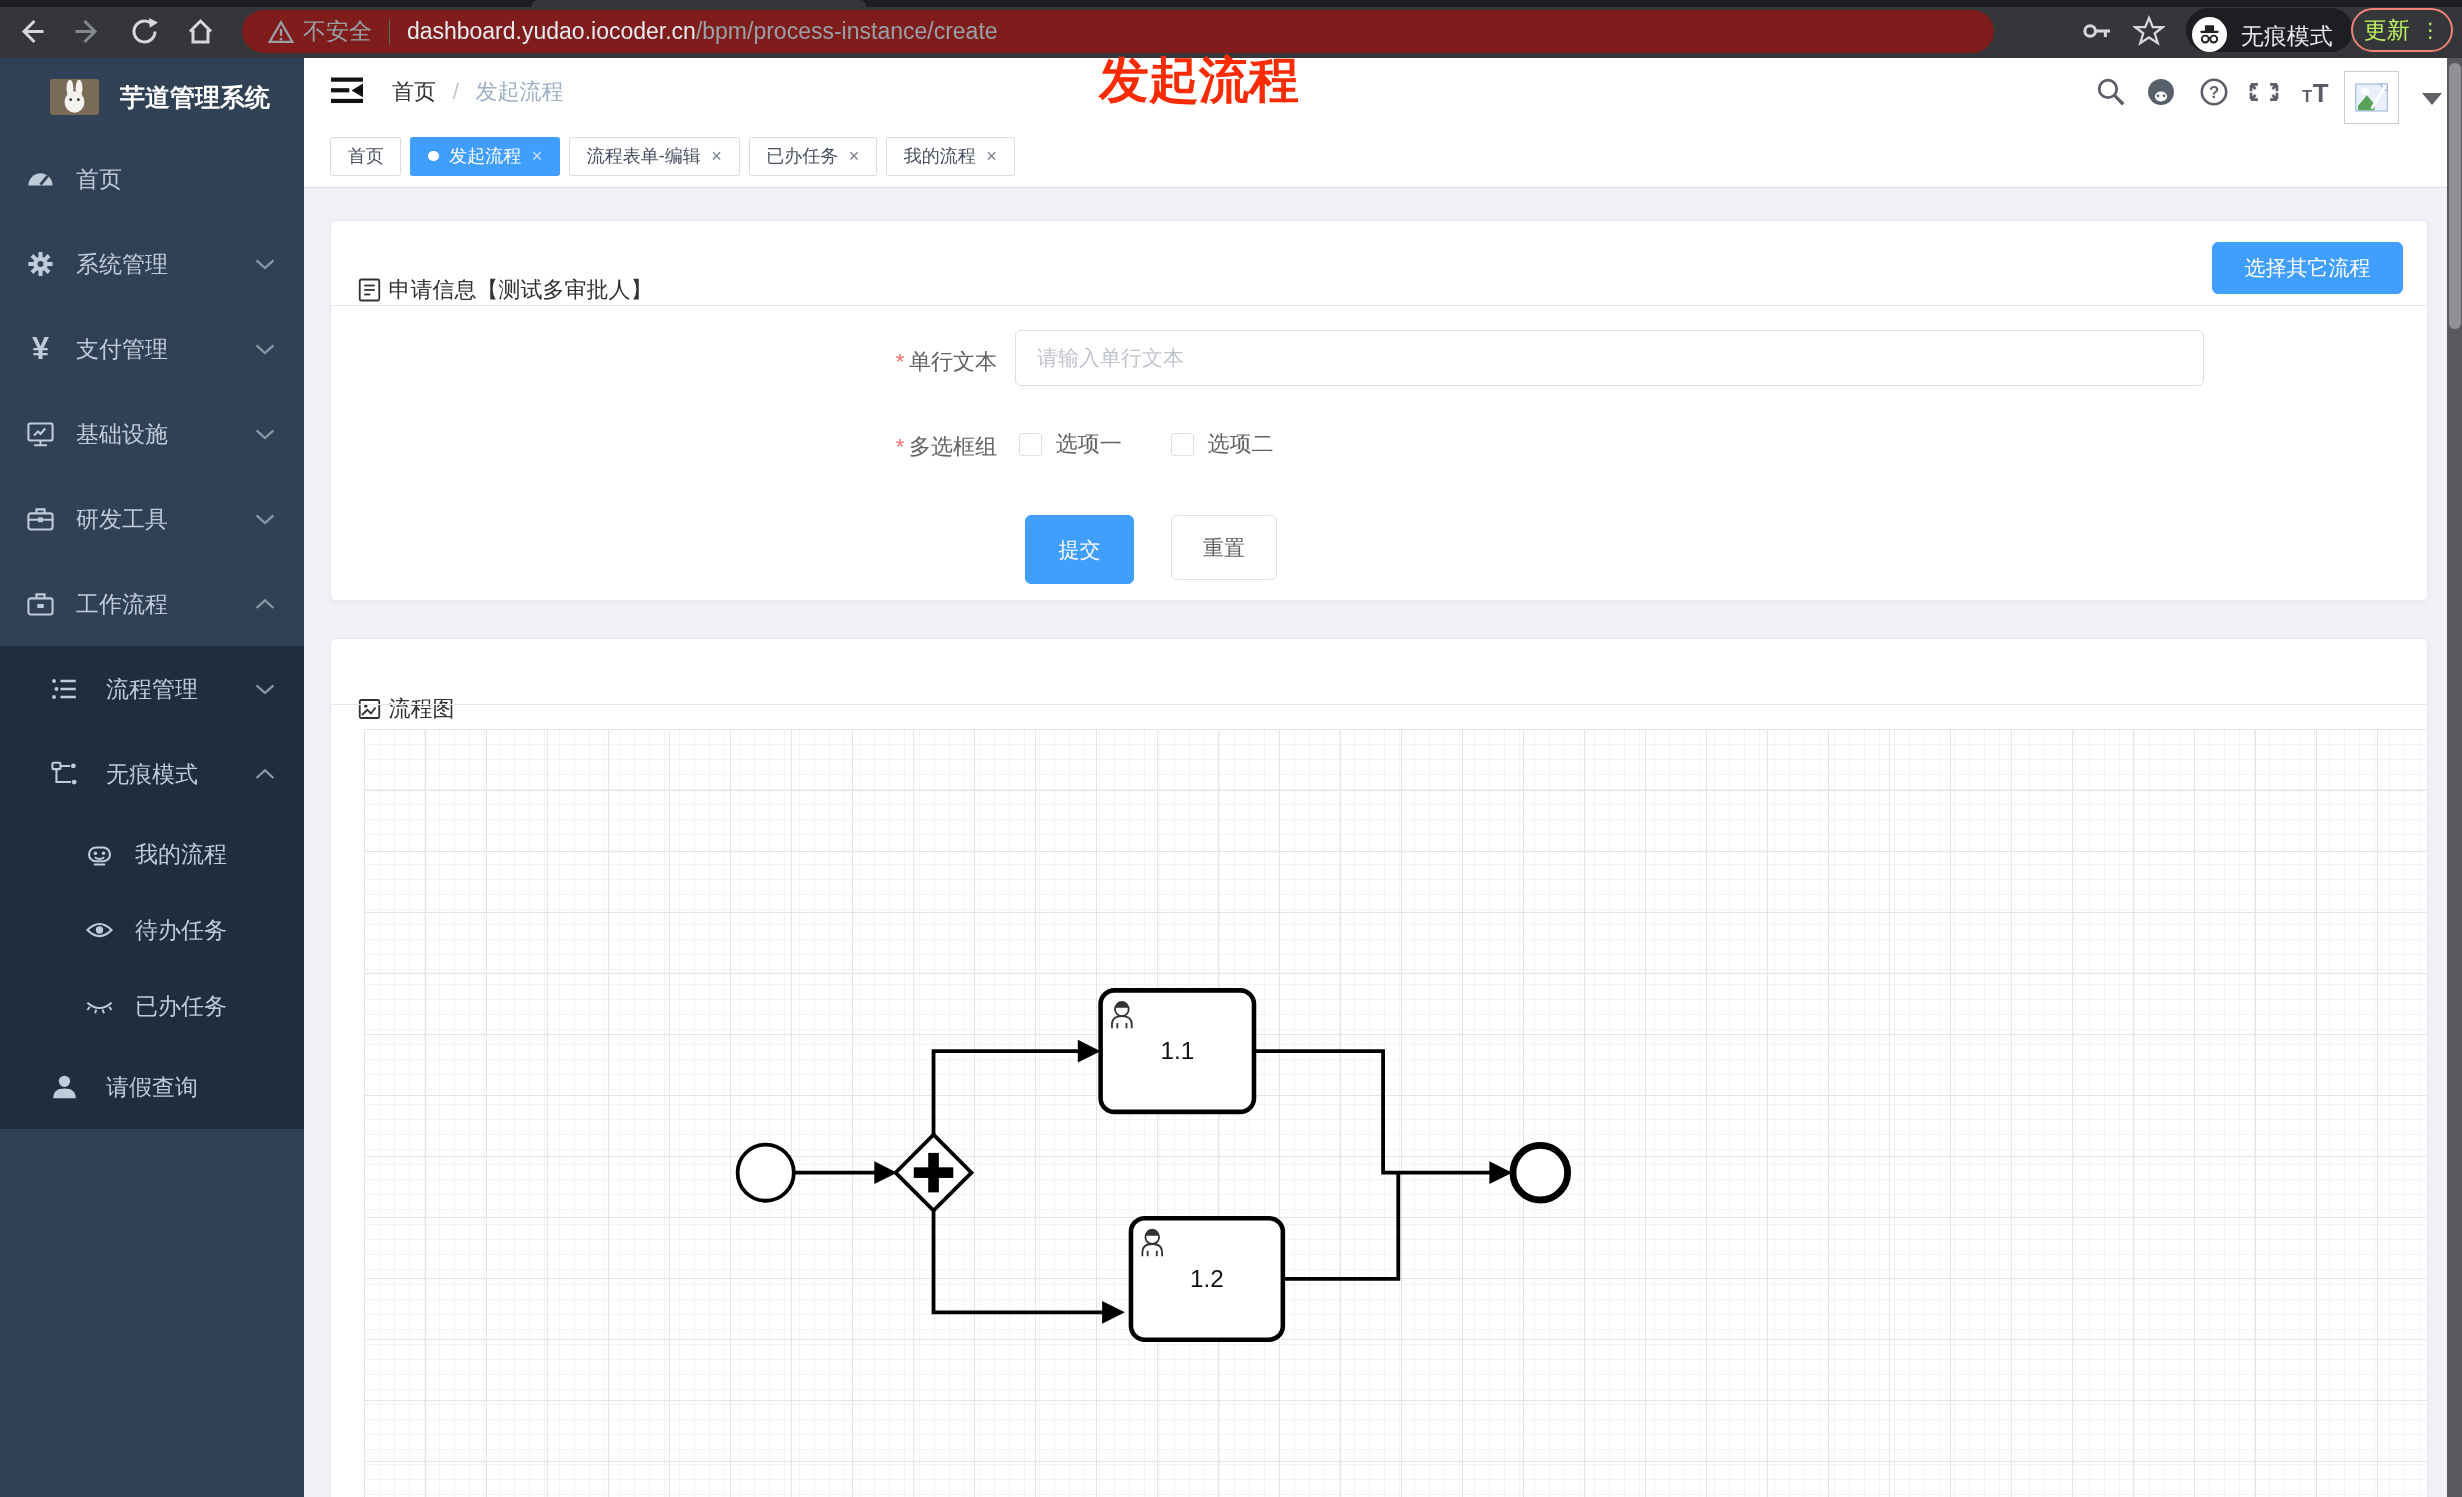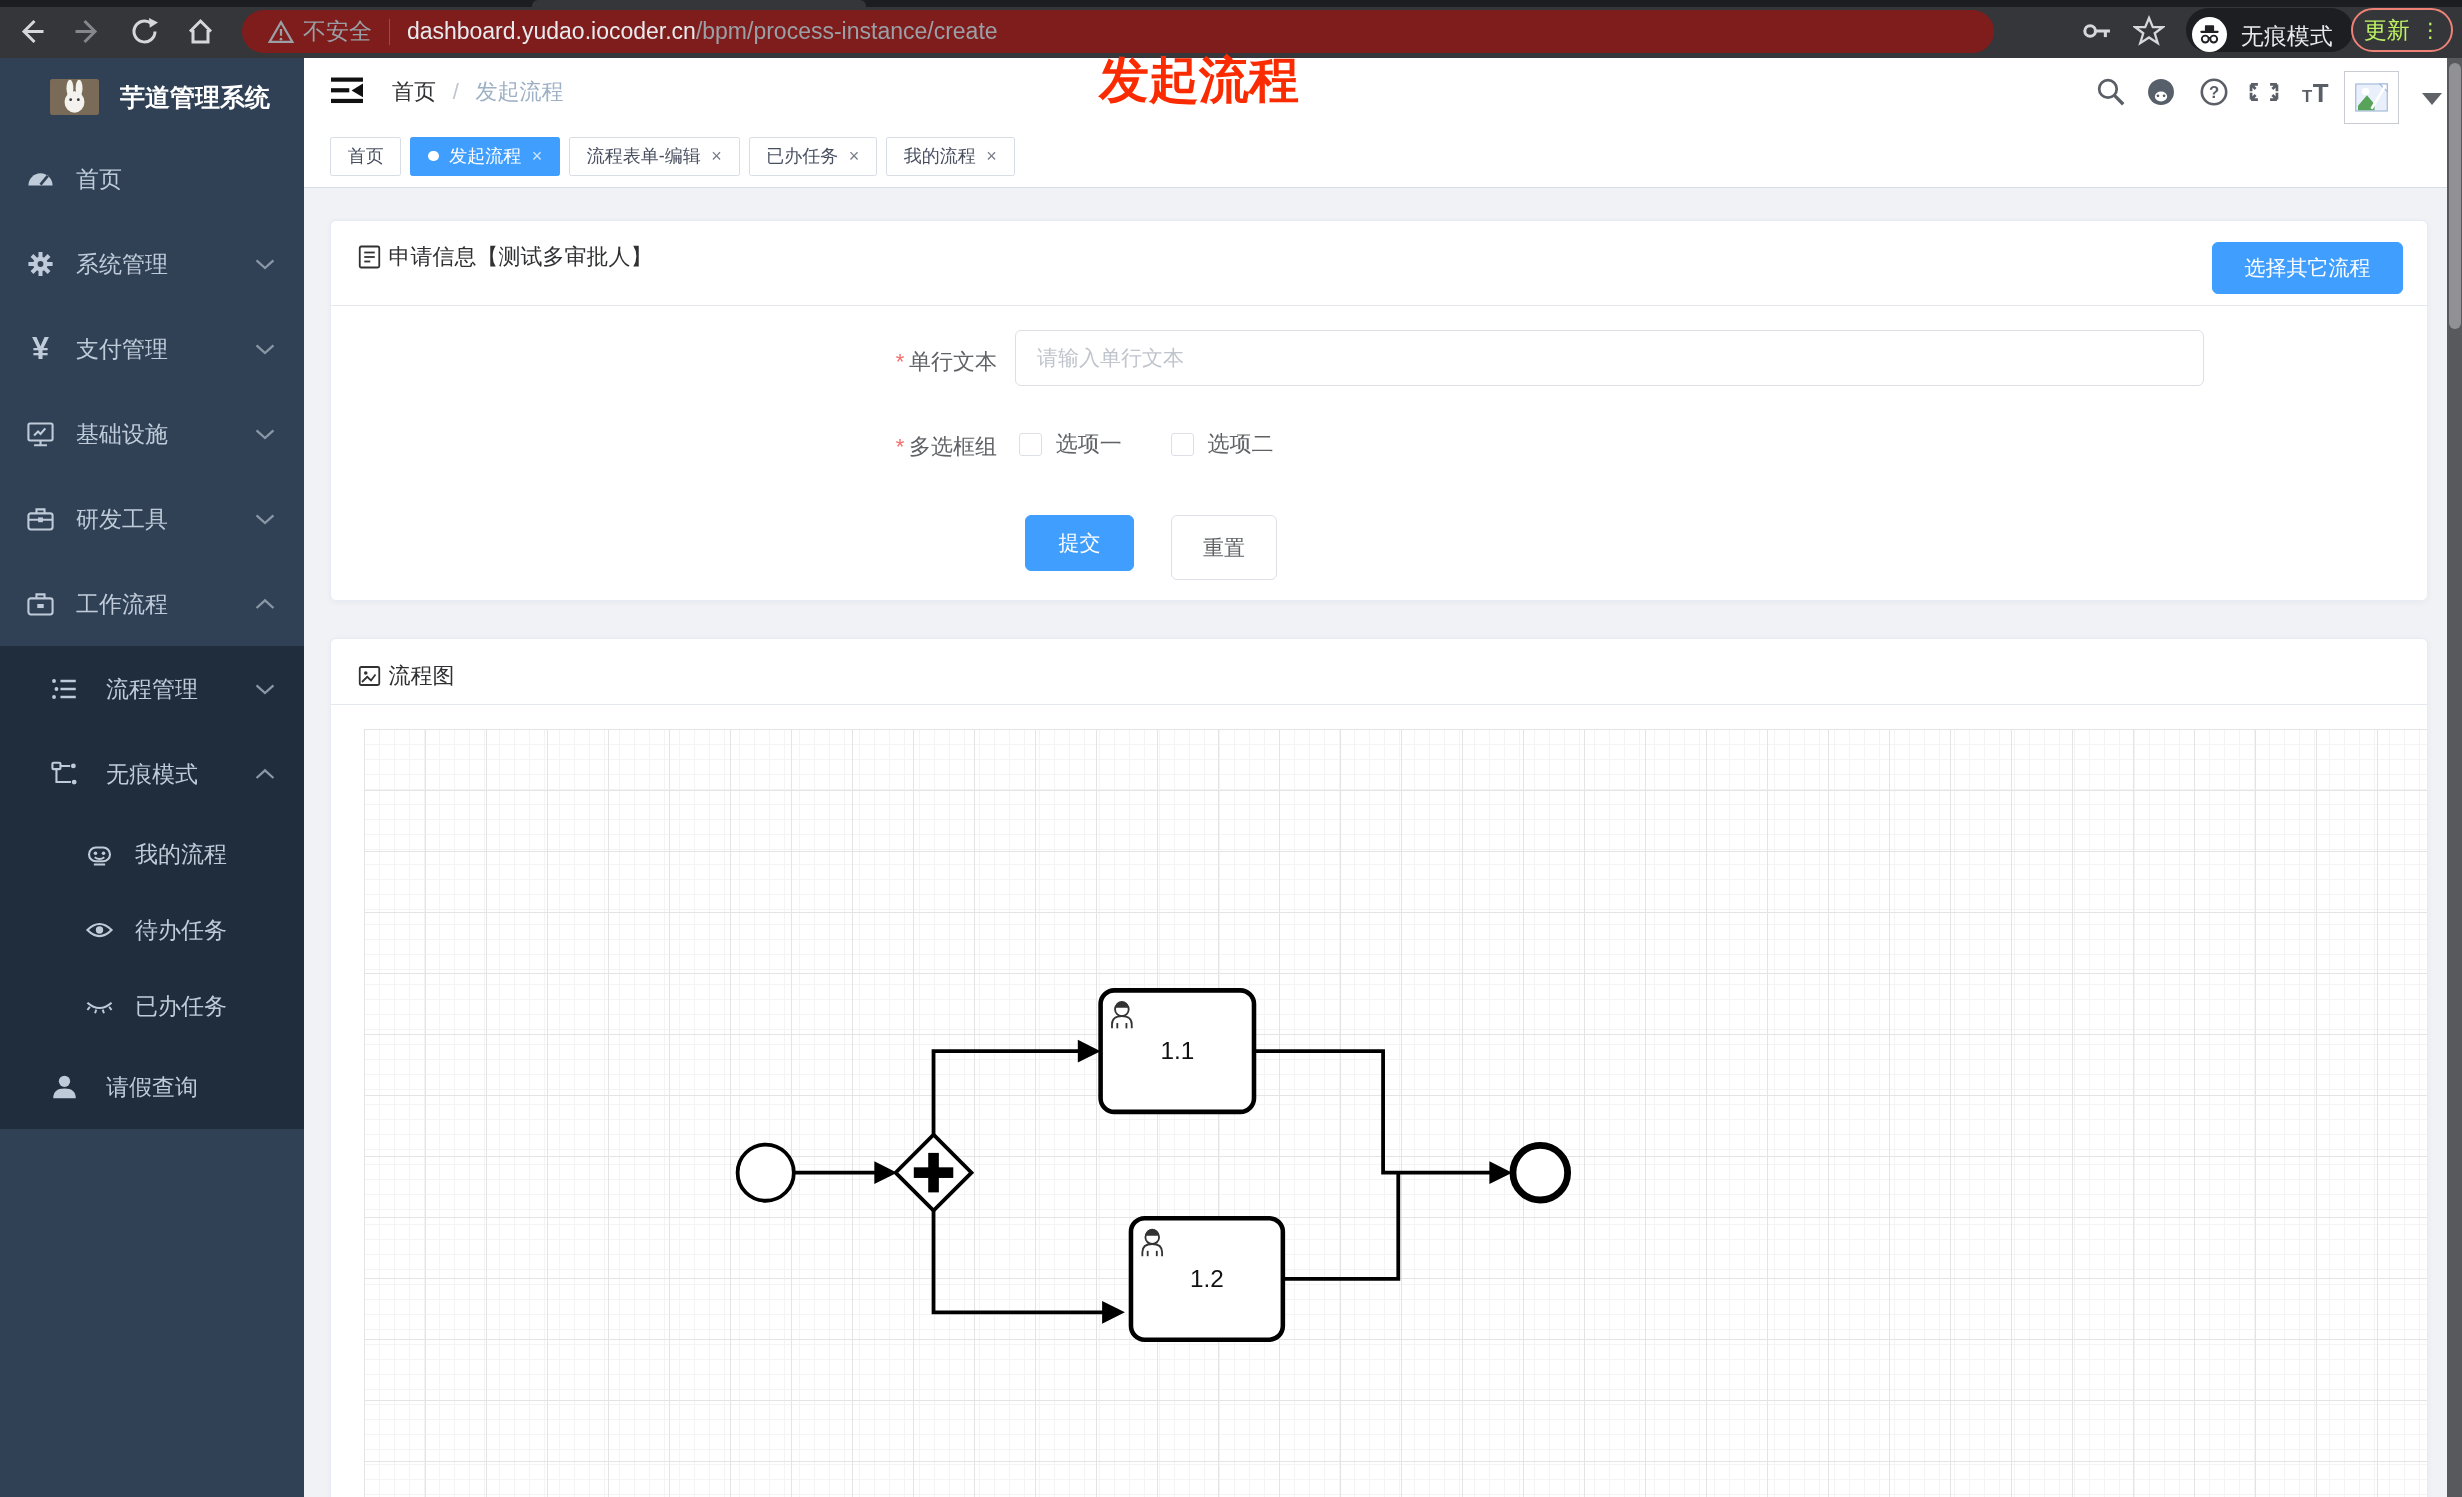--- a/index.html
+++ b/index.html
@@ -57,39 +57,39 @@
   .caret-down { position:absolute; left:2118px; top:35px; width:0; height:0; border-left:10.6px solid transparent; border-right:10.6px solid transparent; border-top:12px solid #5f6368; }
 
   .tagsbar { position:absolute; left:0; top:67px; right:0; height:63px; background:#fff; border-bottom:0.8px solid #d8dce5; box-shadow:0 1.5px 3px rgba(0,0,0,.08); display:flex; align-items:center; gap:9px; padding-left:26px; }
   .tab { height:39px; display:flex; align-items:center; gap:10.6px; padding:0 16.7px; border:0.8px solid #d8dce5; background:#fff; color:#495060; font-size:18px; border-radius:2.3px; white-space:nowrap; }
   .tab .dot { width:10.6px; height:10.6px; border-radius:50%; background:#fff; }
   .tab .x { font-size:18px; line-height:1; opacity:.75; }
   .tab.active { background:#409eff; border-color:#409eff; color:#fff; }
 
   .content { position:absolute; left:0; top:130px; right:0; bottom:0; background:#f0f2f5; overflow:hidden; }
   .card { position:absolute; left:26px; width:2098px; background:#fff; border:0.8px solid #e6ebf5; border-radius:6px; box-shadow:0 1.5px 6px rgba(0,0,0,.04); }
-  .card-hd { position:absolute; left:27px; display:flex; align-items:center; gap:7.6px; font-size:22px; color:#303133; }
+  .card-hd { position:absolute; left:27px; display:flex; align-items:center; gap:7.6px; font-size:22px; color:#303133;margin-top:33px; }
   .card-hd svg { width:23px; height:24px; }
   .divider { position:absolute; left:0; right:0; height:0.8px; background:#e4e7ed; }
 
   .card1 { top:32px; height:381px; }
   .btn { display:flex; align-items:center; justify-content:center; font-size:21px; border-radius:6px; }
   .btn-primary { background:#409eff; color:#fff; border:0.8px solid #409eff; }
   .btn-plain { background:#fff; color:#606266; border:0.8px solid #dcdfe6; }
   .choose-other { position:absolute; right:24px; top:21px; width:191px; height:52px; }
   .f-label { position:absolute; width:380px; text-align:right; font-size:22px; color:#606266; }
   .f-label .req { color:#f56c6c; margin-right:4.6px; }
   .row1-label { left:286px; top:126px; }
   .sl-input { position:absolute; left:684px; top:109px; width:1189px; height:56px; border:0.8px solid #dcdfe6; border-radius:6px; font-size:21px; color:#606266; padding:0 21px; outline:none; }
   .sl-input::placeholder { color:#c0c4cc; }
   .row2-label { left:286px; top:211px; }
   .cbg { position:absolute; left:688px; top:208px; display:flex; align-items:center; gap:49px; }
   .cb { display:flex; align-items:center; gap:13.7px; font-size:22px; color:#606266; }
   .cb .box { width:23px; height:23px; border:1.5px solid #dcdfe6; border-radius:3px; background:#fff; }
-  .submit-btn { position:absolute; left:694px; top:294px; width:109px; height:56px; }
+  .submit-btn { position:absolute; left:694px; top:294px; width:109px; height:69px; }
   .reset-btn { position:absolute; left:840px; top:294px; width:106px; height:65px; }
 
   .card2 { top:450px; height:873px; border-radius:6px 6px 0 0; overflow:hidden; }
   .grid { position:absolute; left:33px; top:90px; width:2064px; height:784px;
     background-color:#fff;
     background-image:
       linear-gradient(#e4e4e4 0.8px, transparent 0.8px),
       linear-gradient(90deg,#e4e4e4 0.8px, transparent 0.8px),
       linear-gradient(#f4f4f4 0.8px, transparent 0.8px),
       linear-gradient(90deg,#f4f4f4 0.8px, transparent 0.8px);

